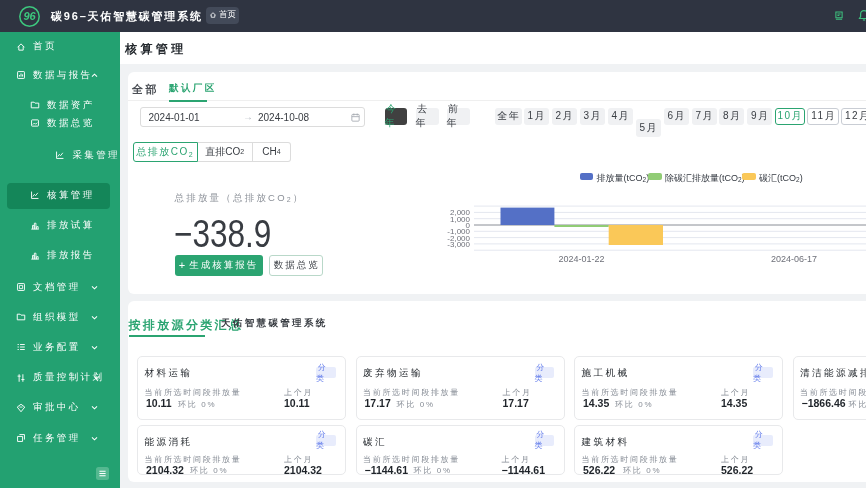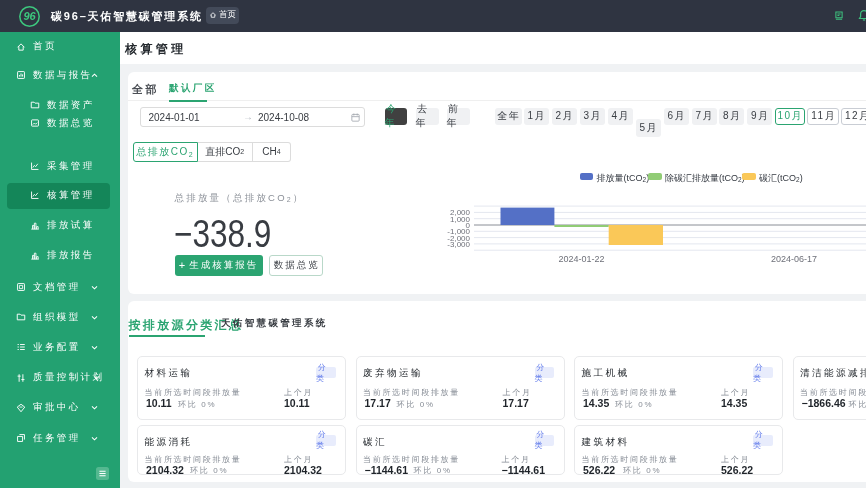--- a/index.html
+++ b/index.html
@@ -68,21 +68,21 @@
       </svg>
       <span style="margin-left:7px">数据资产</span>
     </div>
   <div class="side-item" style="top:108px;">
       <svg style="margin-left:30px" width="10" height="10" viewBox="0 0 16 16">
         <rect x="2.5" y="3" width="11" height="10" rx="1" fill="none" stroke="#fff" stroke-width="1.5"></rect>
         <path d="M4.5 10.5 7 8l2 2 2.5-2.5" fill="none" stroke="#fff" stroke-width="1.4"></path>
       </svg>
       <span style="margin-left:7px">数据总览</span>
     </div>
-  <div class="side-item" style="top:151px;">
+  <div class="side-item" style="top:140px;justify-content:flex-end;">
       <svg style="margin-left:30px" width="10" height="10" viewBox="0 0 16 16">
         <path d="M2.5 2.5v11h11" fill="none" stroke="#fff" stroke-width="1.5"></path>
         <path d="M4.5 10.5 7 7l2 2 3.5-4.5" fill="none" stroke="#fff" stroke-width="1.4"></path>
       </svg>
       <span style="margin-left:7px">采集管理</span>
     </div>
   <div class="side-item" style="top:180.4px;">
       <svg style="margin-left:30px" width="10" height="10" viewBox="0 0 16 16">
         <path d="M2.5 2.5v11h11" fill="none" stroke="#fff" stroke-width="1.5"></path>
         <path d="M4.5 10.5 7 7l2 2 3.5-4.5" fill="none" stroke="#fff" stroke-width="1.4"></path>

